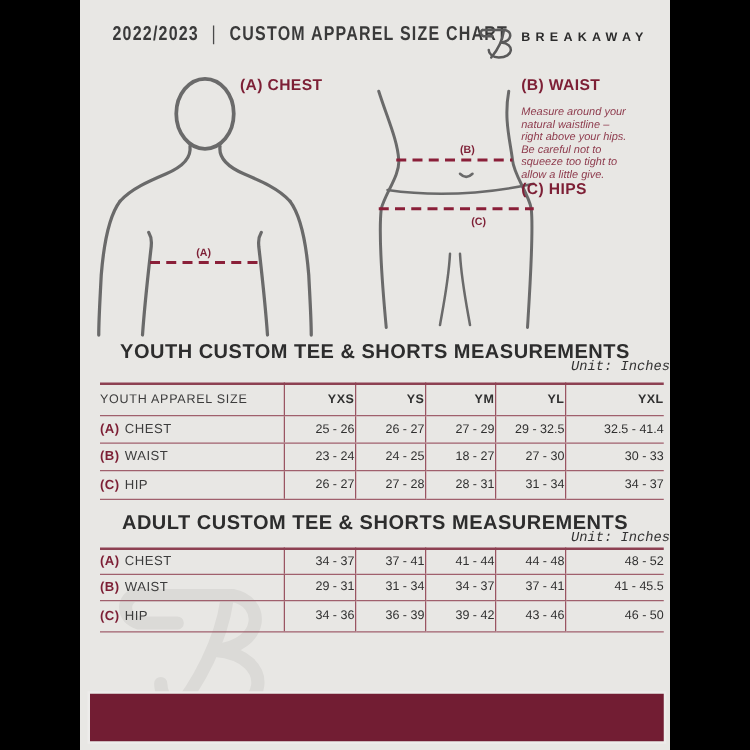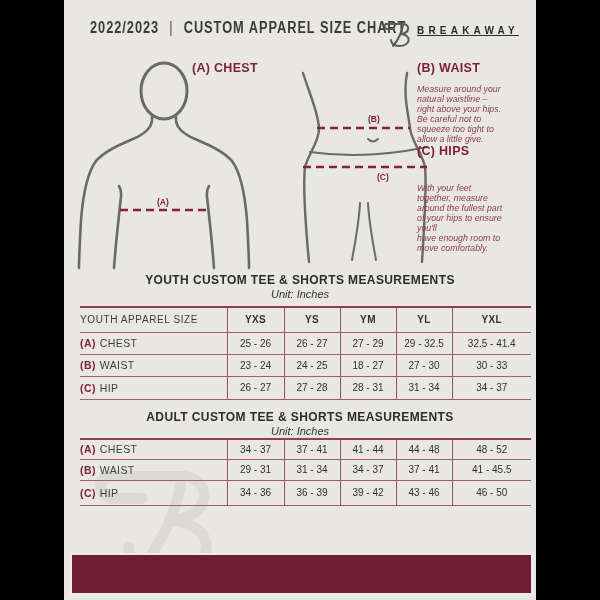--- a/index.html
+++ b/index.html
@@ -6,38 +6,38 @@
   .canvas{position:relative;width:600px;height:600px;background:#000;overflow:hidden;
           font-family:"Liberation Sans",sans-serif;}
   .page{position:absolute;left:64px;top:0;width:472px;height:600px;background:#e8e7e4;}
 
   
   .hdr{position:absolute;left:26px;top:19px;transform:scaleX(.8);transform-origin:left top;
        white-space:nowrap;color:#3a3a3a;font-weight:bold;font-size:16px;letter-spacing:1.2px;z-index:1;}
   .hdr .sep{font-weight:normal;color:#4a4a4a;padding:0 7px;}
   .logo{position:absolute;left:318px;top:15px;z-index:1;}
   .brand{position:absolute;left:353px;top:25px;font-size:10px;font-weight:bold;
-         letter-spacing:4.2px;color:#2b2b2b;z-index:1;text-decoration:underline;}
+         letter-spacing:4.2px;color:#2b2b2b;z-index:1;}
 
   
   .fig{position:absolute;z-index:1;}
   .sec-head{position:absolute;font-size:12.5px;font-weight:bold;color:#7d1f35;
             letter-spacing:.3px;z-index:1;}
   .sec-body{position:absolute;font-size:8.8px;line-height:10px;font-style:italic;
             color:#8e3b4d;white-space:pre-line;width:125px;z-index:1;}
 
   
-  .tbl-title{position:absolute;left:0;width:472px;text-align:center;font-size:12px;
+  .tbl-title{position:absolute;left:0;width:472px;text-align:center;font-size:16px;
              font-weight:bold;color:#2d2d2d;letter-spacing:.4px;z-index:1;}
-  .tbl-unit{position:absolute;left:0;width:472px;text-align:center;font-size:11px;
-            font-style:italic;color:#333;z-index:1;}
+  .tbl-unit{position:absolute;left:0;width:472px;text-align:right;font-size:11px;
+            font-style:italic;color:#333;z-index:1;font-family:Liberation Mono, monospace;}
   table.size-table{position:absolute;left:16px;width:451px;border-collapse:collapse;
                    table-layout:fixed;z-index:1;border-top:2px solid #8d4152;}
   table.size-table td{border-bottom:1.2px solid #a0606d;padding:0;vertical-align:middle;}
-  table.size-table td.d{border-left:1.2px solid #9a5562;text-align:center;
+  table.size-table td.d{border-left:1.2px solid #9a5562;text-align:right;
                         font-size:10px;color:#303030;}
   td.label-cell{padding-left:16px;font-size:10px;color:#3c3c3c;letter-spacing:.6px;}
   td.row-label{padding-left:20px;font-size:10.5px;letter-spacing:.4px;color:#3c3c3c;}
   td.row-label .prefix{font-weight:bold;color:#7d1f35;margin-right:4px;}
   td.col-head{font-weight:bold;font-size:10.5px;color:#2f2f2f;letter-spacing:.4px;}
   .c-label{width:147px;}.c-d1{width:57px;}.c-d2{width:56px;}.c-d3{width:56px;}
   .c-d4{width:56px;}.c-d5{width:79px;}
 
   
   .watermark{position:absolute;left:25px;top:441px;z-index:0;opacity:1;}
@@ -99,27 +99,20 @@
 
     <div class="sec-head" style="left:353px;top:61px">(B) WAIST</div>
     <div class="sec-body" style="left:353px;top:84px">Measure around your
 natural waistline –
 right above your hips.
 Be careful not to
 squeeze too tight to
 allow a little give.</div>
 
     <div class="sec-head" style="left:353px;top:144px">(C) HIPS</div>
-    <div class="sec-body" style="left:353px;top:183px">With your feet
-together, measure
-around the fullest part
-of your hips to ensure
-you'll
-have enough room to
-move comfortably.</div>
 
     <svg class="watermark" width="132" height="150" viewBox="0 0 30 34">
       <g fill="none" stroke="#dbdad7" stroke-width="2.4" stroke-linecap="round">
         <path d="M4 8 C2 9 2 12 5 13 L12 13"></path>
         <path d="M4 8 H22"></path>
         <path d="M22 8 C28 9 28 17 19 18"></path>
         <path d="M19 18 C30 19 29 30 17 30 C12 30 9 27 9 24"></path>
         <path d="M21 9 C20 16 16 24 11 30"></path>
       </g>
     </svg>

